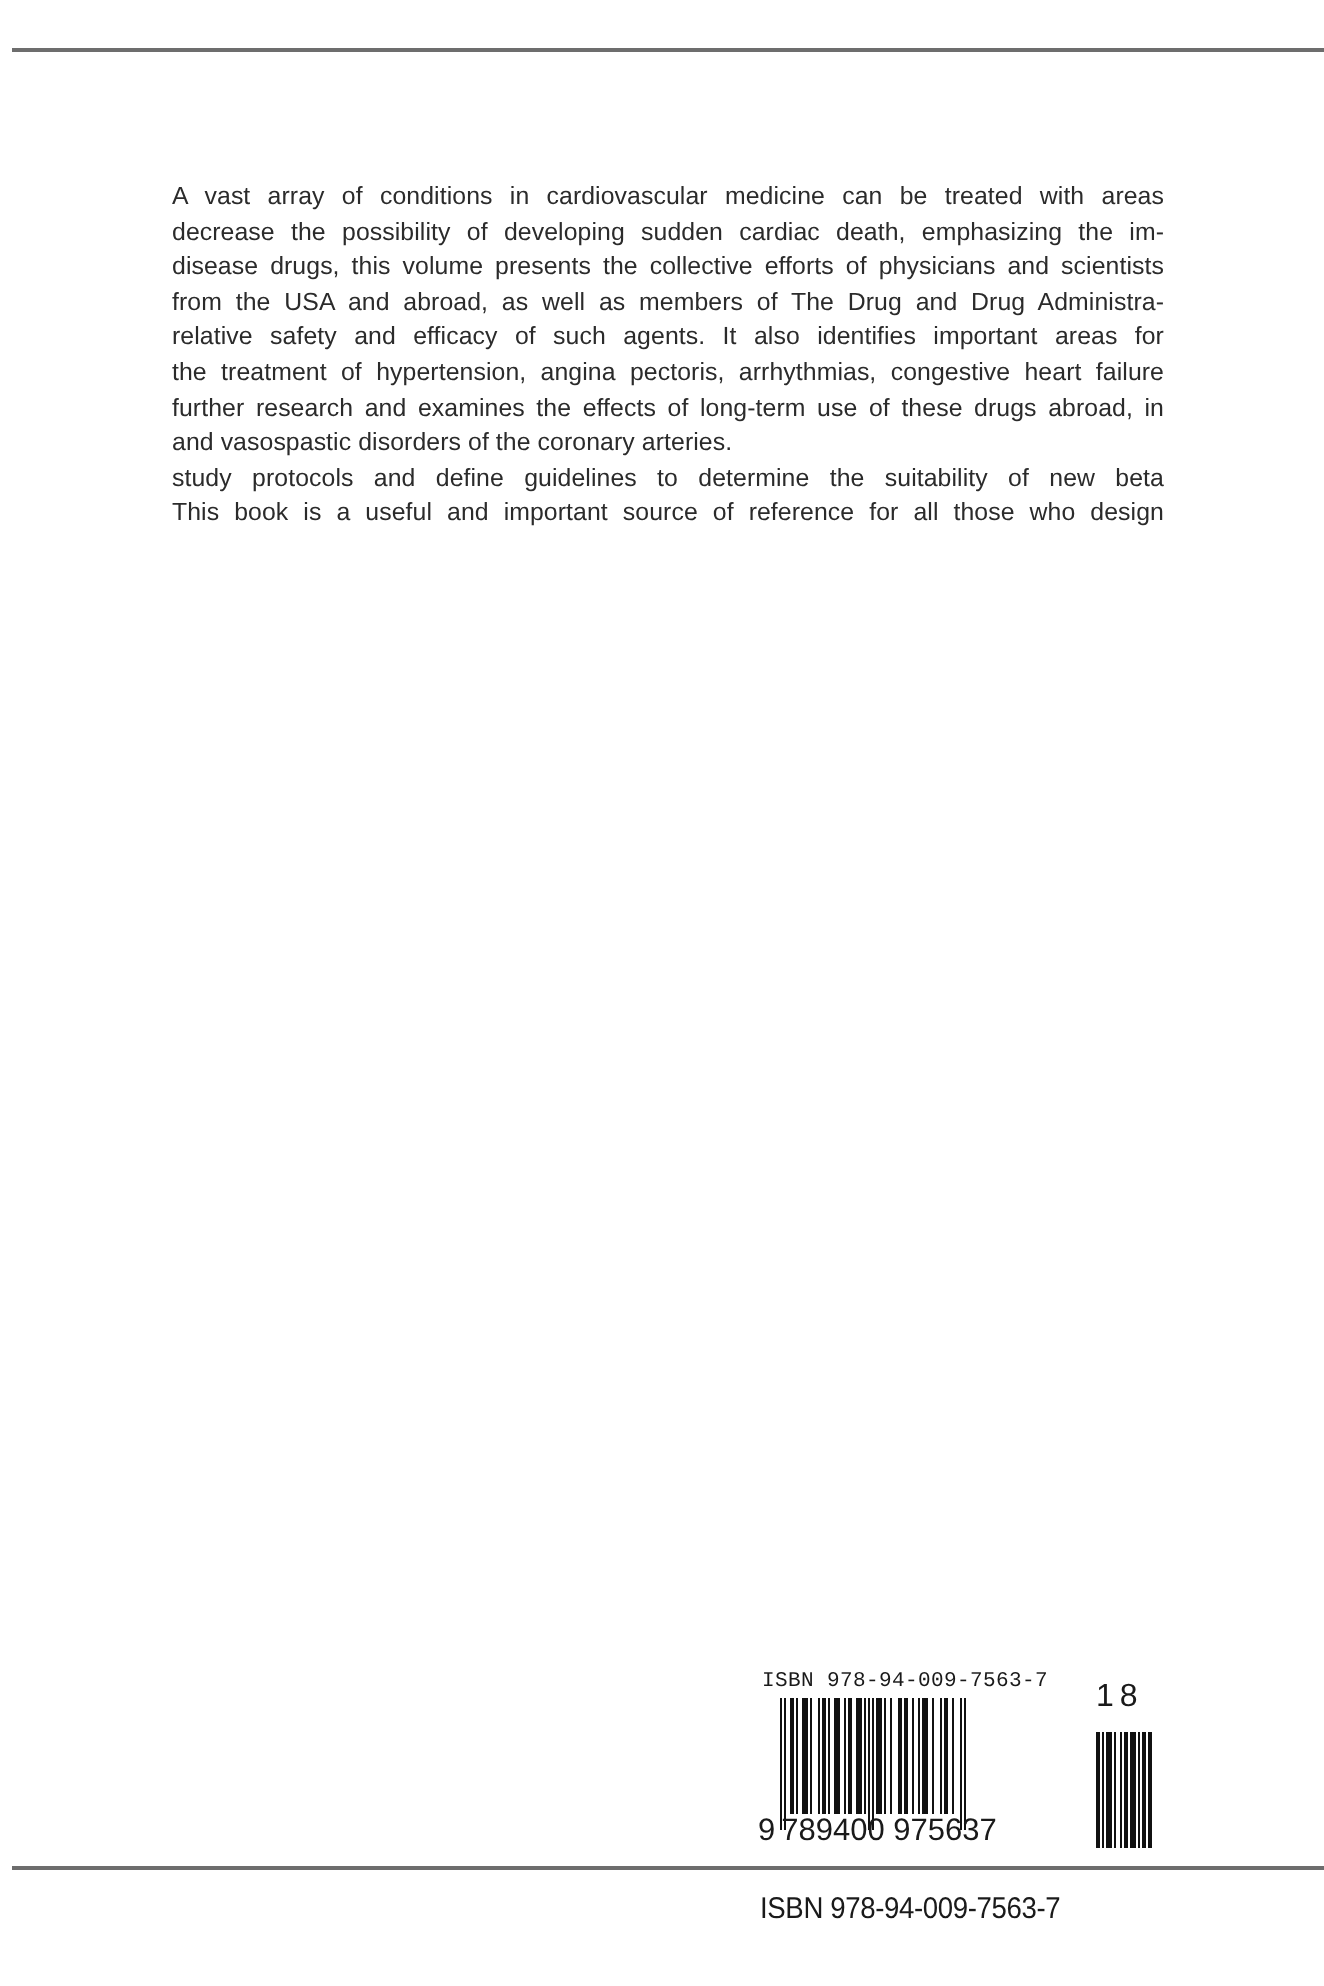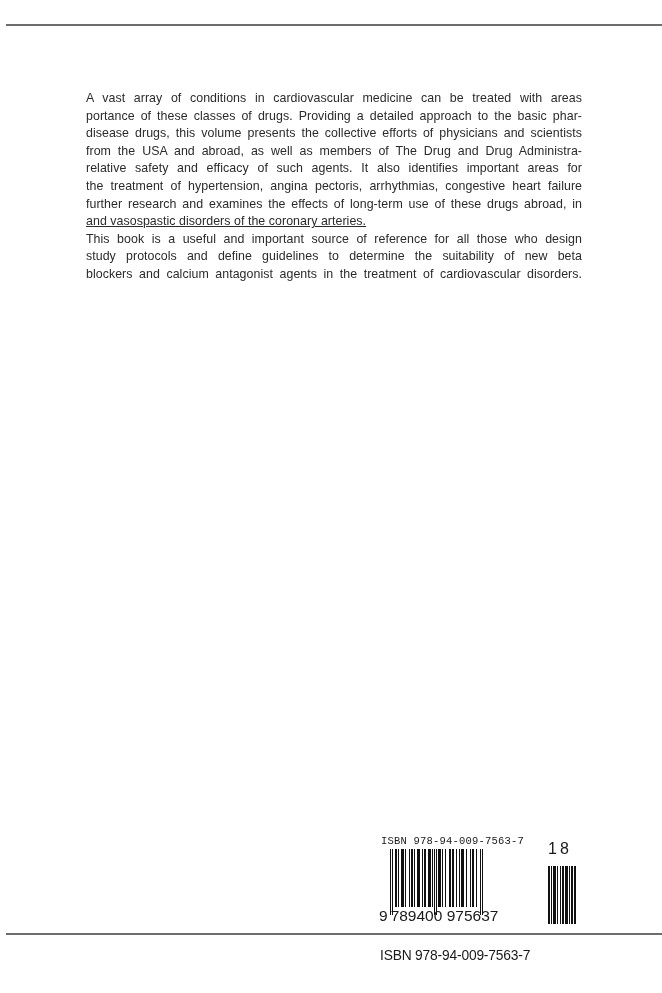--- a/index.html
+++ b/index.html
@@ -37,21 +37,20 @@
       color: #2b2b2b;
     }
     .blurb .line {
       display: block;
       text-align: justify;
       text-align-last: justify;
       white-space: nowrap;
     }
     .blurb .line.last {
       text-align-last: left;
-      text-decoration: underline;
     }
 
     .barcode-block {
       position: absolute;
       left: 378px;
       top: 835px;
       width: 220px;
       height: 98px;
     }
     .isbn-small {
@@ -125,30 +124,29 @@
       transform-origin: left top;
     }
   </style>
 </head>
 <body>
 
 <div class="rule top"></div>
 
 <div class="blurb">
   <span class="line">A vast array of conditions in cardiovascular medicine can be treated with areas</span>
-  <span class="line">portance of these classes of drugs. Providing a detailed approach to the basic phar-</span>
+  <span class="line">decrease the possibility of developing sudden cardiac death, emphasizing the im-</span>
   <span class="line">disease drugs, this volume presents the collective efforts of physicians and scientists</span>
   <span class="line">from the USA and abroad, as well as members of The Drug and Drug Administra-</span>
   <span class="line">relative safety and efficacy of such agents. It also identifies important areas for</span>
   <span class="line">the treatment of hypertension, angina pectoris, arrhythmias, congestive heart failure</span>
   <span class="line">further research and examines the effects of long-term use of these drugs abroad, in</span>
   <span class="line last">and vasospastic disorders of the coronary arteries.</span>
+  <span class="line">study protocols and define guidelines to determine the suitability of new beta</span>
   <span class="line">This book is a useful and important source of reference for all those who design</span>
-  <span class="line">study protocols and define guidelines to determine the suitability of new beta</span>
-  <span class="line">blockers and calcium antagonist agents in the treatment of cardiovascular disorders.</span>
 </div>
 
 <div class="barcode-block">
   <div class="isbn-small">ISBN 978-94-009-7563-7</div>
   <div class="addon-digits">18</div>
   <div class="bars">
     <span class="guard" style="width:1px"></span>
       <span class="gap" style="width:1px"></span>
       <span class="guard" style="width:1px"></span>
     <span class="gap" style="width:2px"></span>

